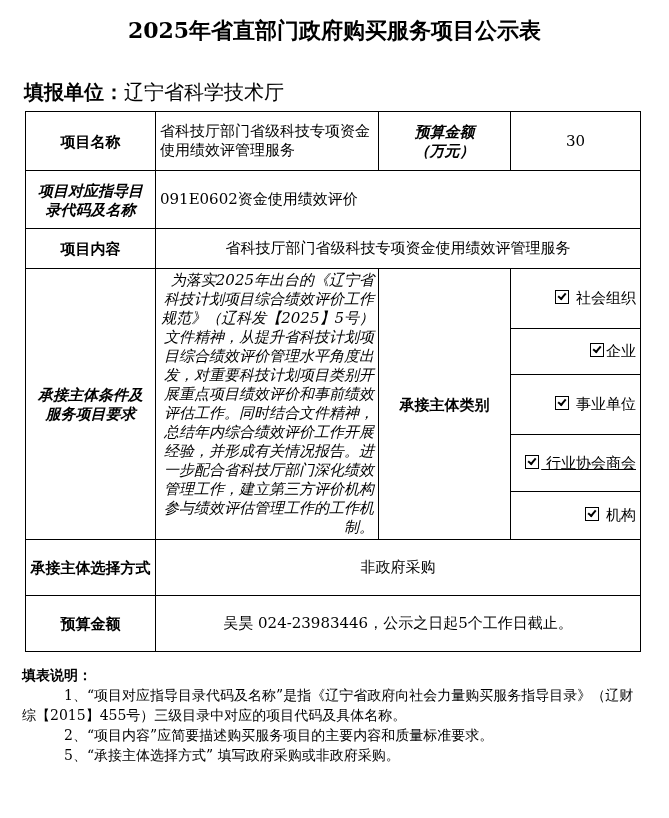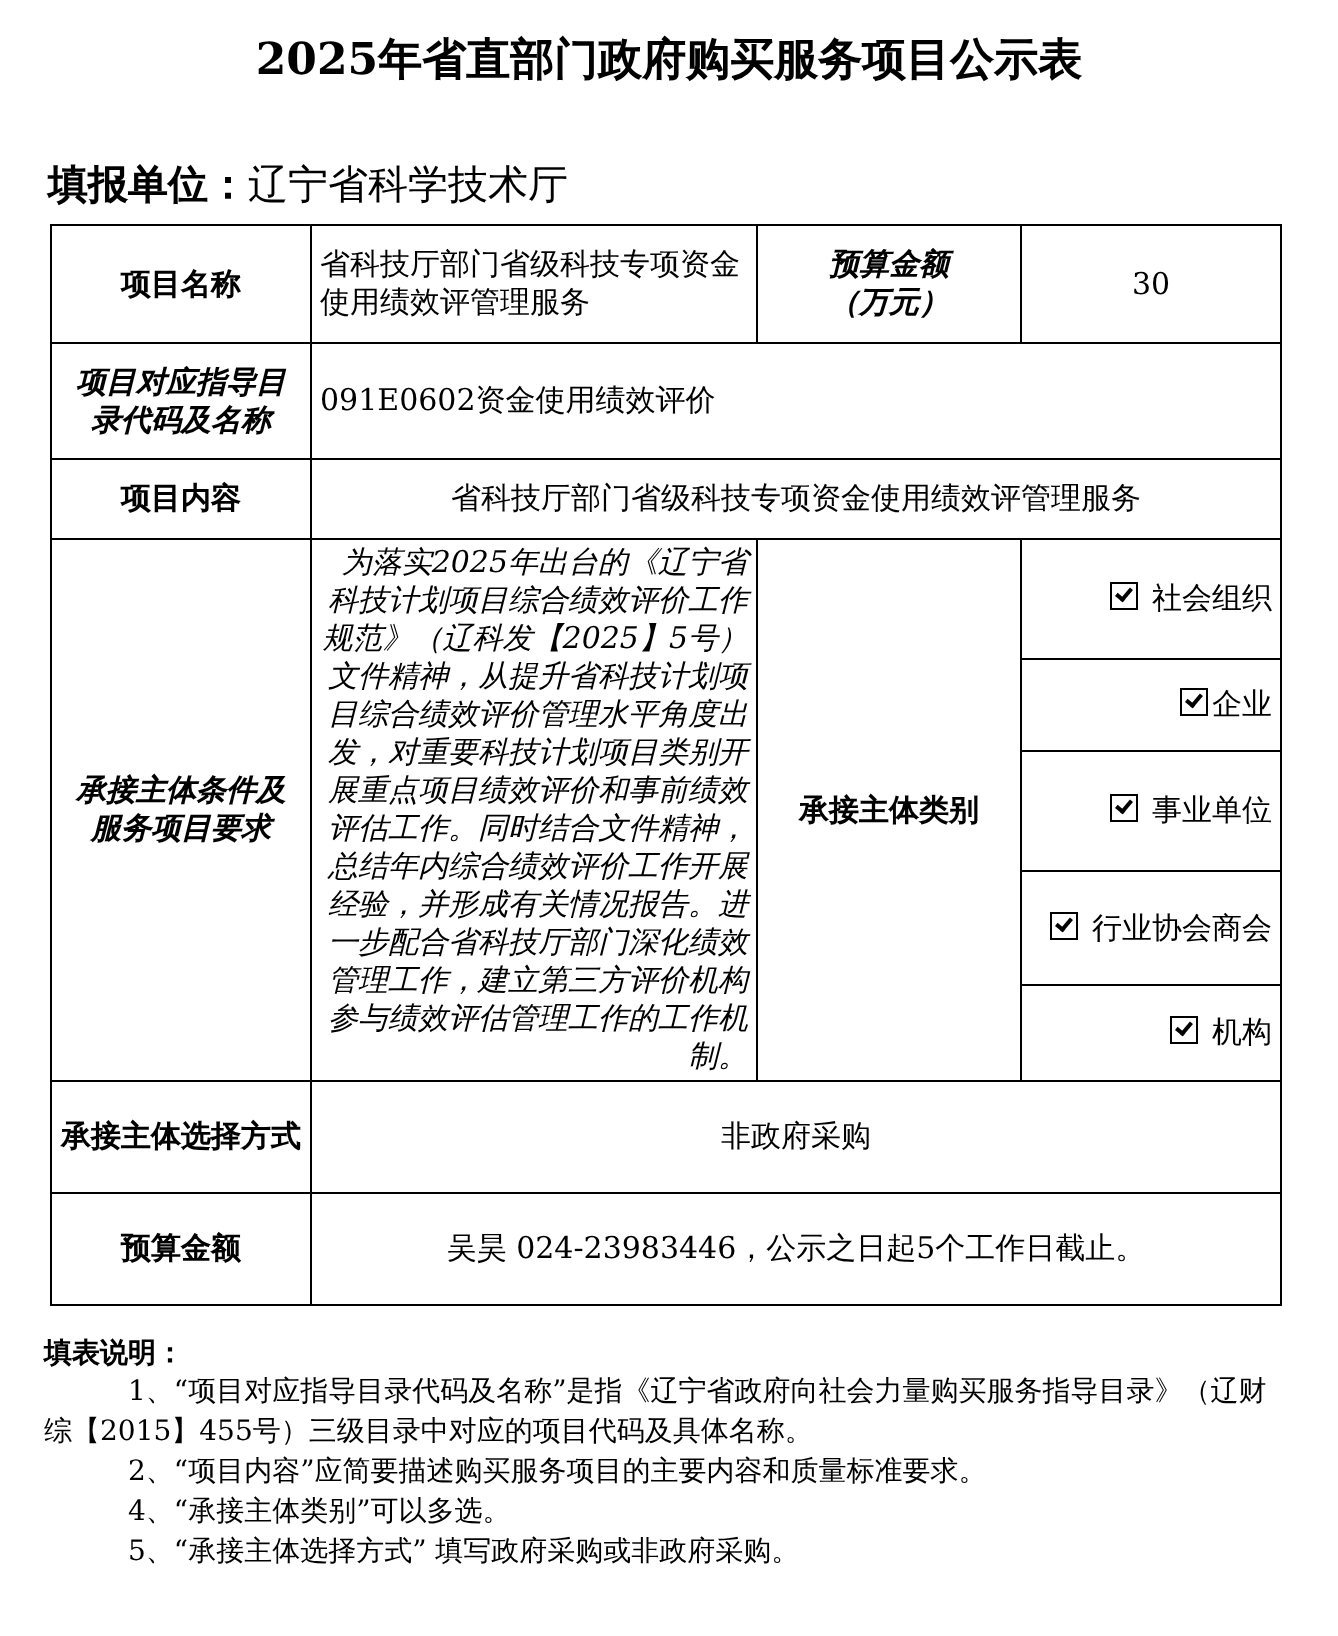--- a/index.html
+++ b/index.html
@@ -94,21 +94,21 @@
     text-indent:42px;
     font-family:"DejaVu Serif","Liberation Serif",serif;
   }
   
   .r1 td{height:54px;}
   .r2 td{height:53px;}
   .r3 td{height:35px;}
   .c1{height:54px;}
   .c2{height:40px;}
   .c3{height:55px;}
-  .c4{height:51px;}
+  .c4{height:51px;text-decoration:underline;}
   .c5{height:42px;}
   .r5 td{height:51px;}
   .r6 td{height:51px;}
 </style>
 </head>
 <body>
 
 <div class="sheet">
 
   <h1 class="title">2025年省直部门政府购买服务项目公示表</h1>
@@ -184,17 +184,16 @@
       <td class="lbl">预算金额</td>
       <td class="val" colspan="3">吴昊 024-23983446，公示之日起5个工作日截止。</td>
     </tr>
   </tbody>
     </table>
 
   <div class="notes">
     <div class="notes-title">填表说明：</div>
     <p>1、“项目对应指导目录代码及名称”是指《辽宁省政府向社会力量购买服务指导目录》（辽财综【2015】455号）三级目录中对应的项目代码及具体名称。</p>
     <p>2、“项目内容”应简要描述购买服务项目的主要内容和质量标准要求。</p>
-    <p>4、“承接主体类别”可以多选。</p>
     <p>5、“承接主体选择方式” 填写政府采购或非政府采购。</p>
   </div>
 
 </div>
 
 </body></html>

